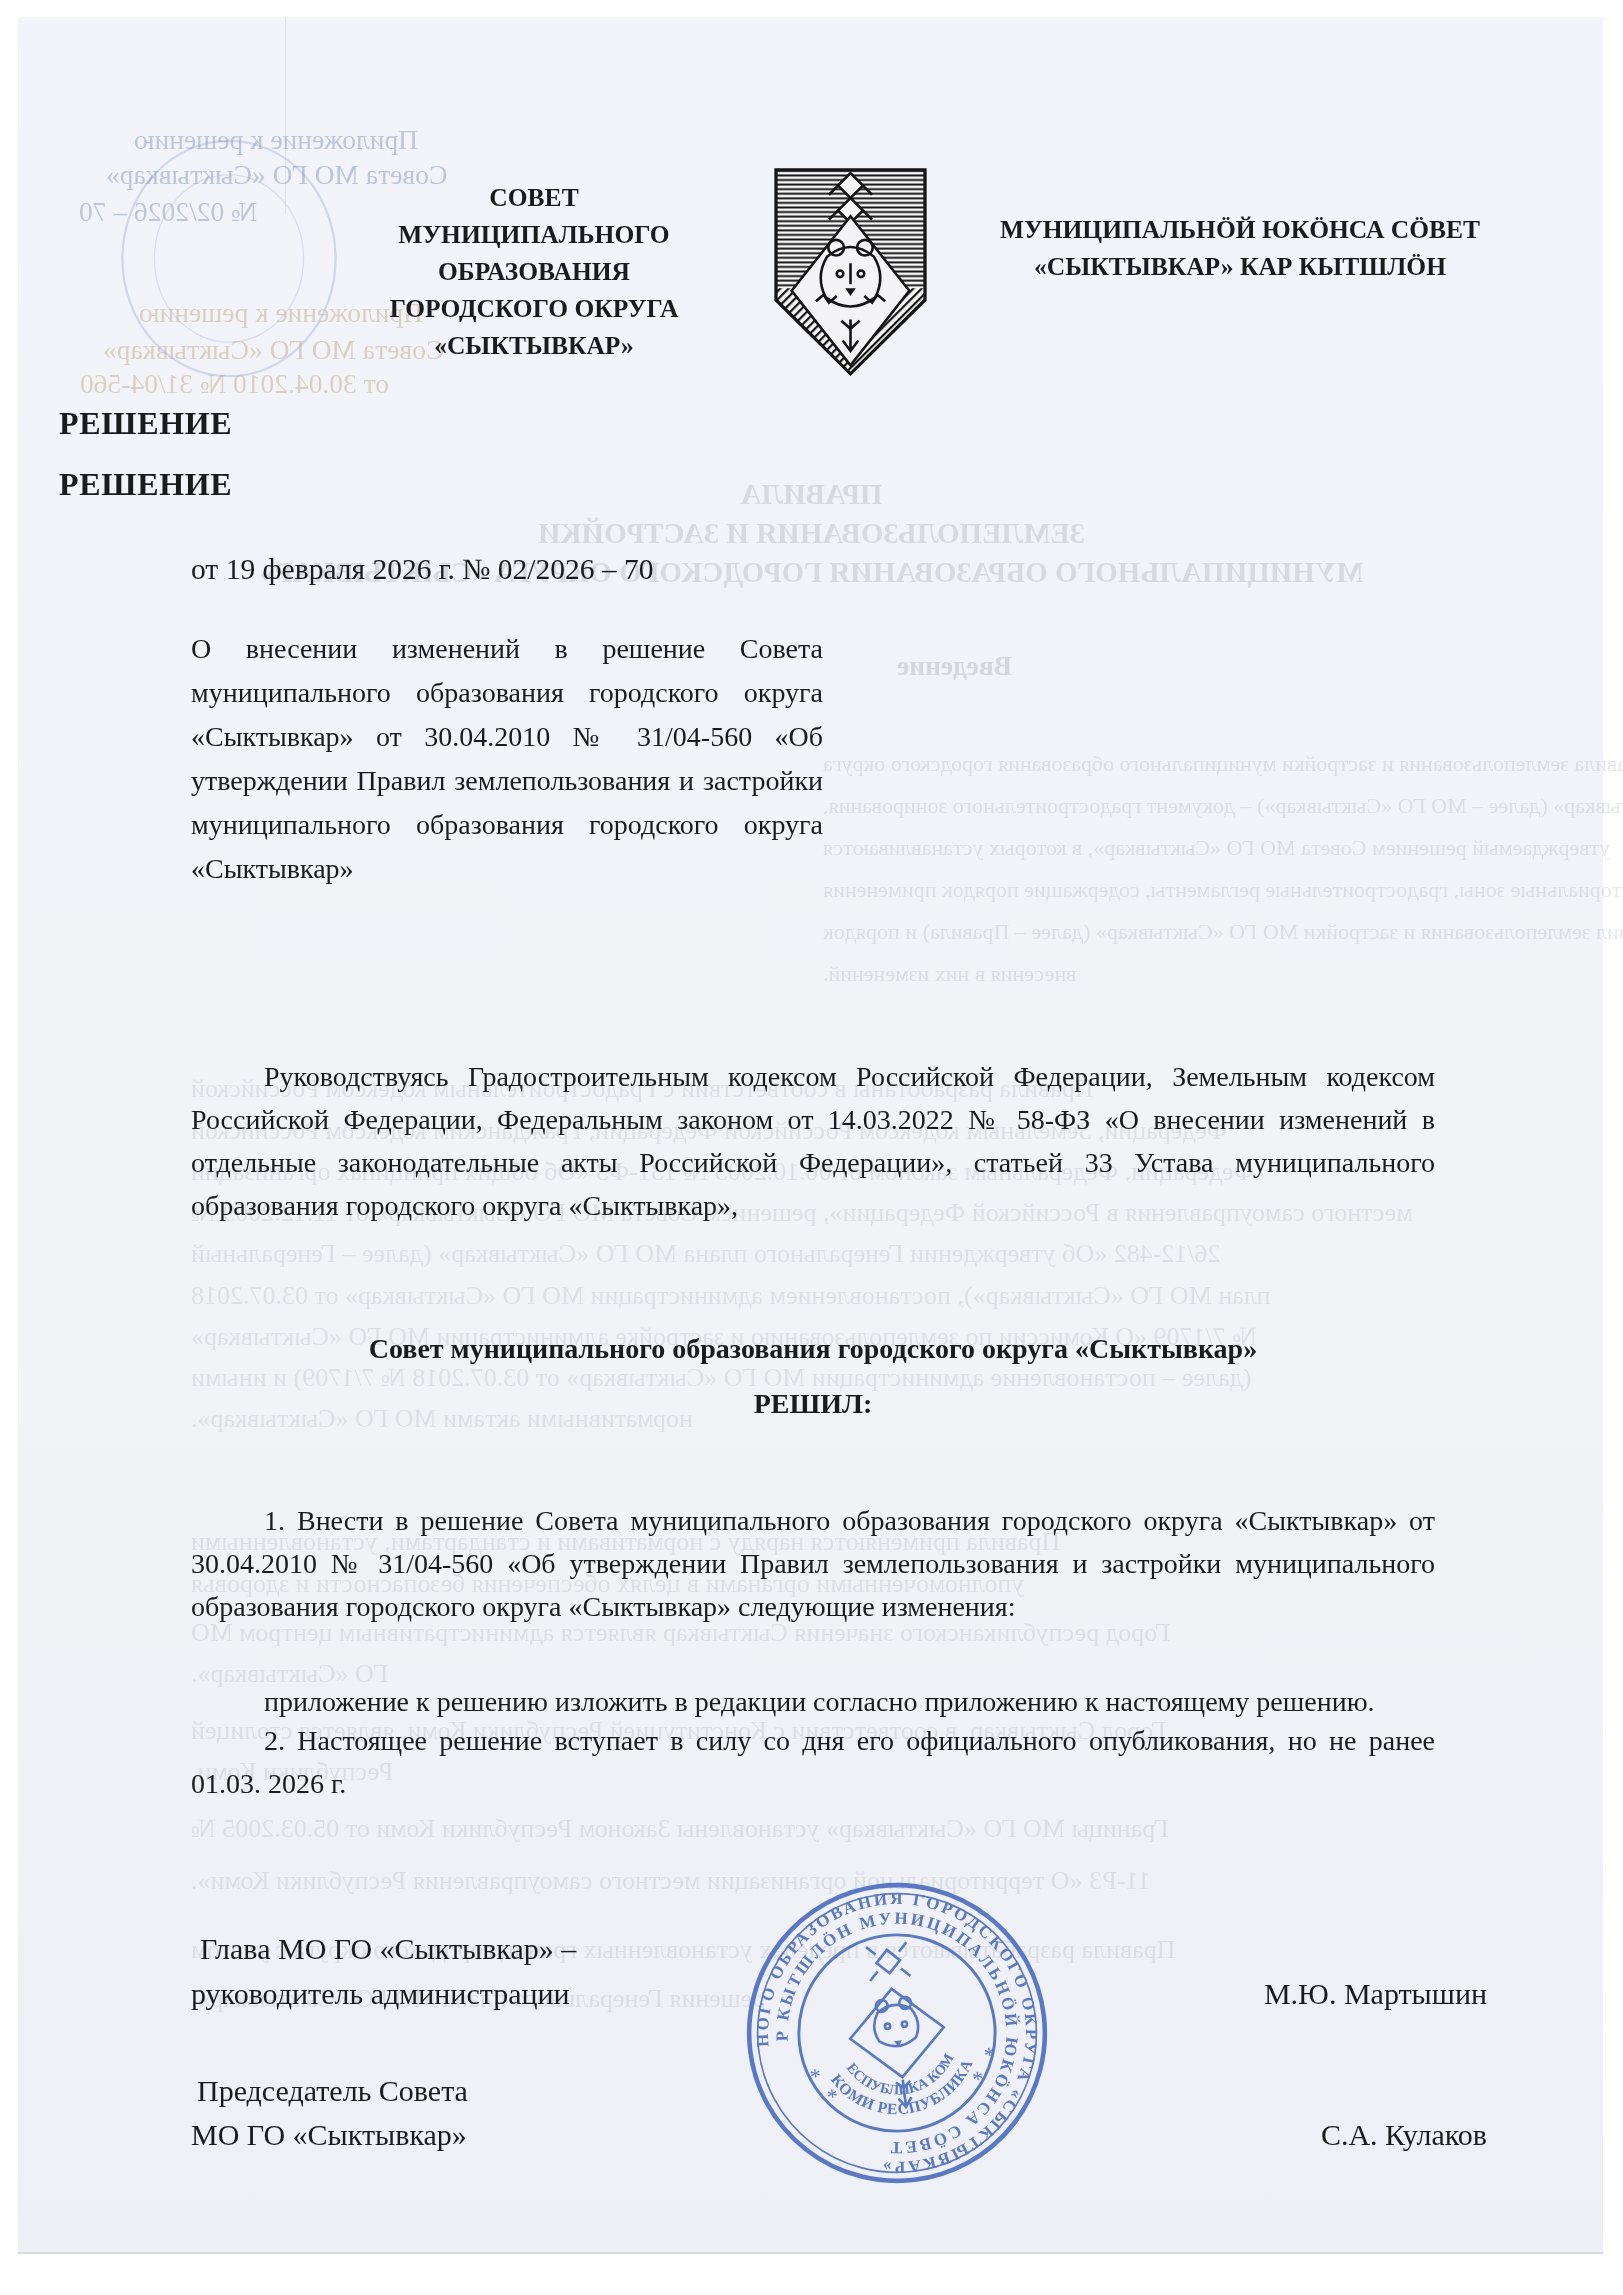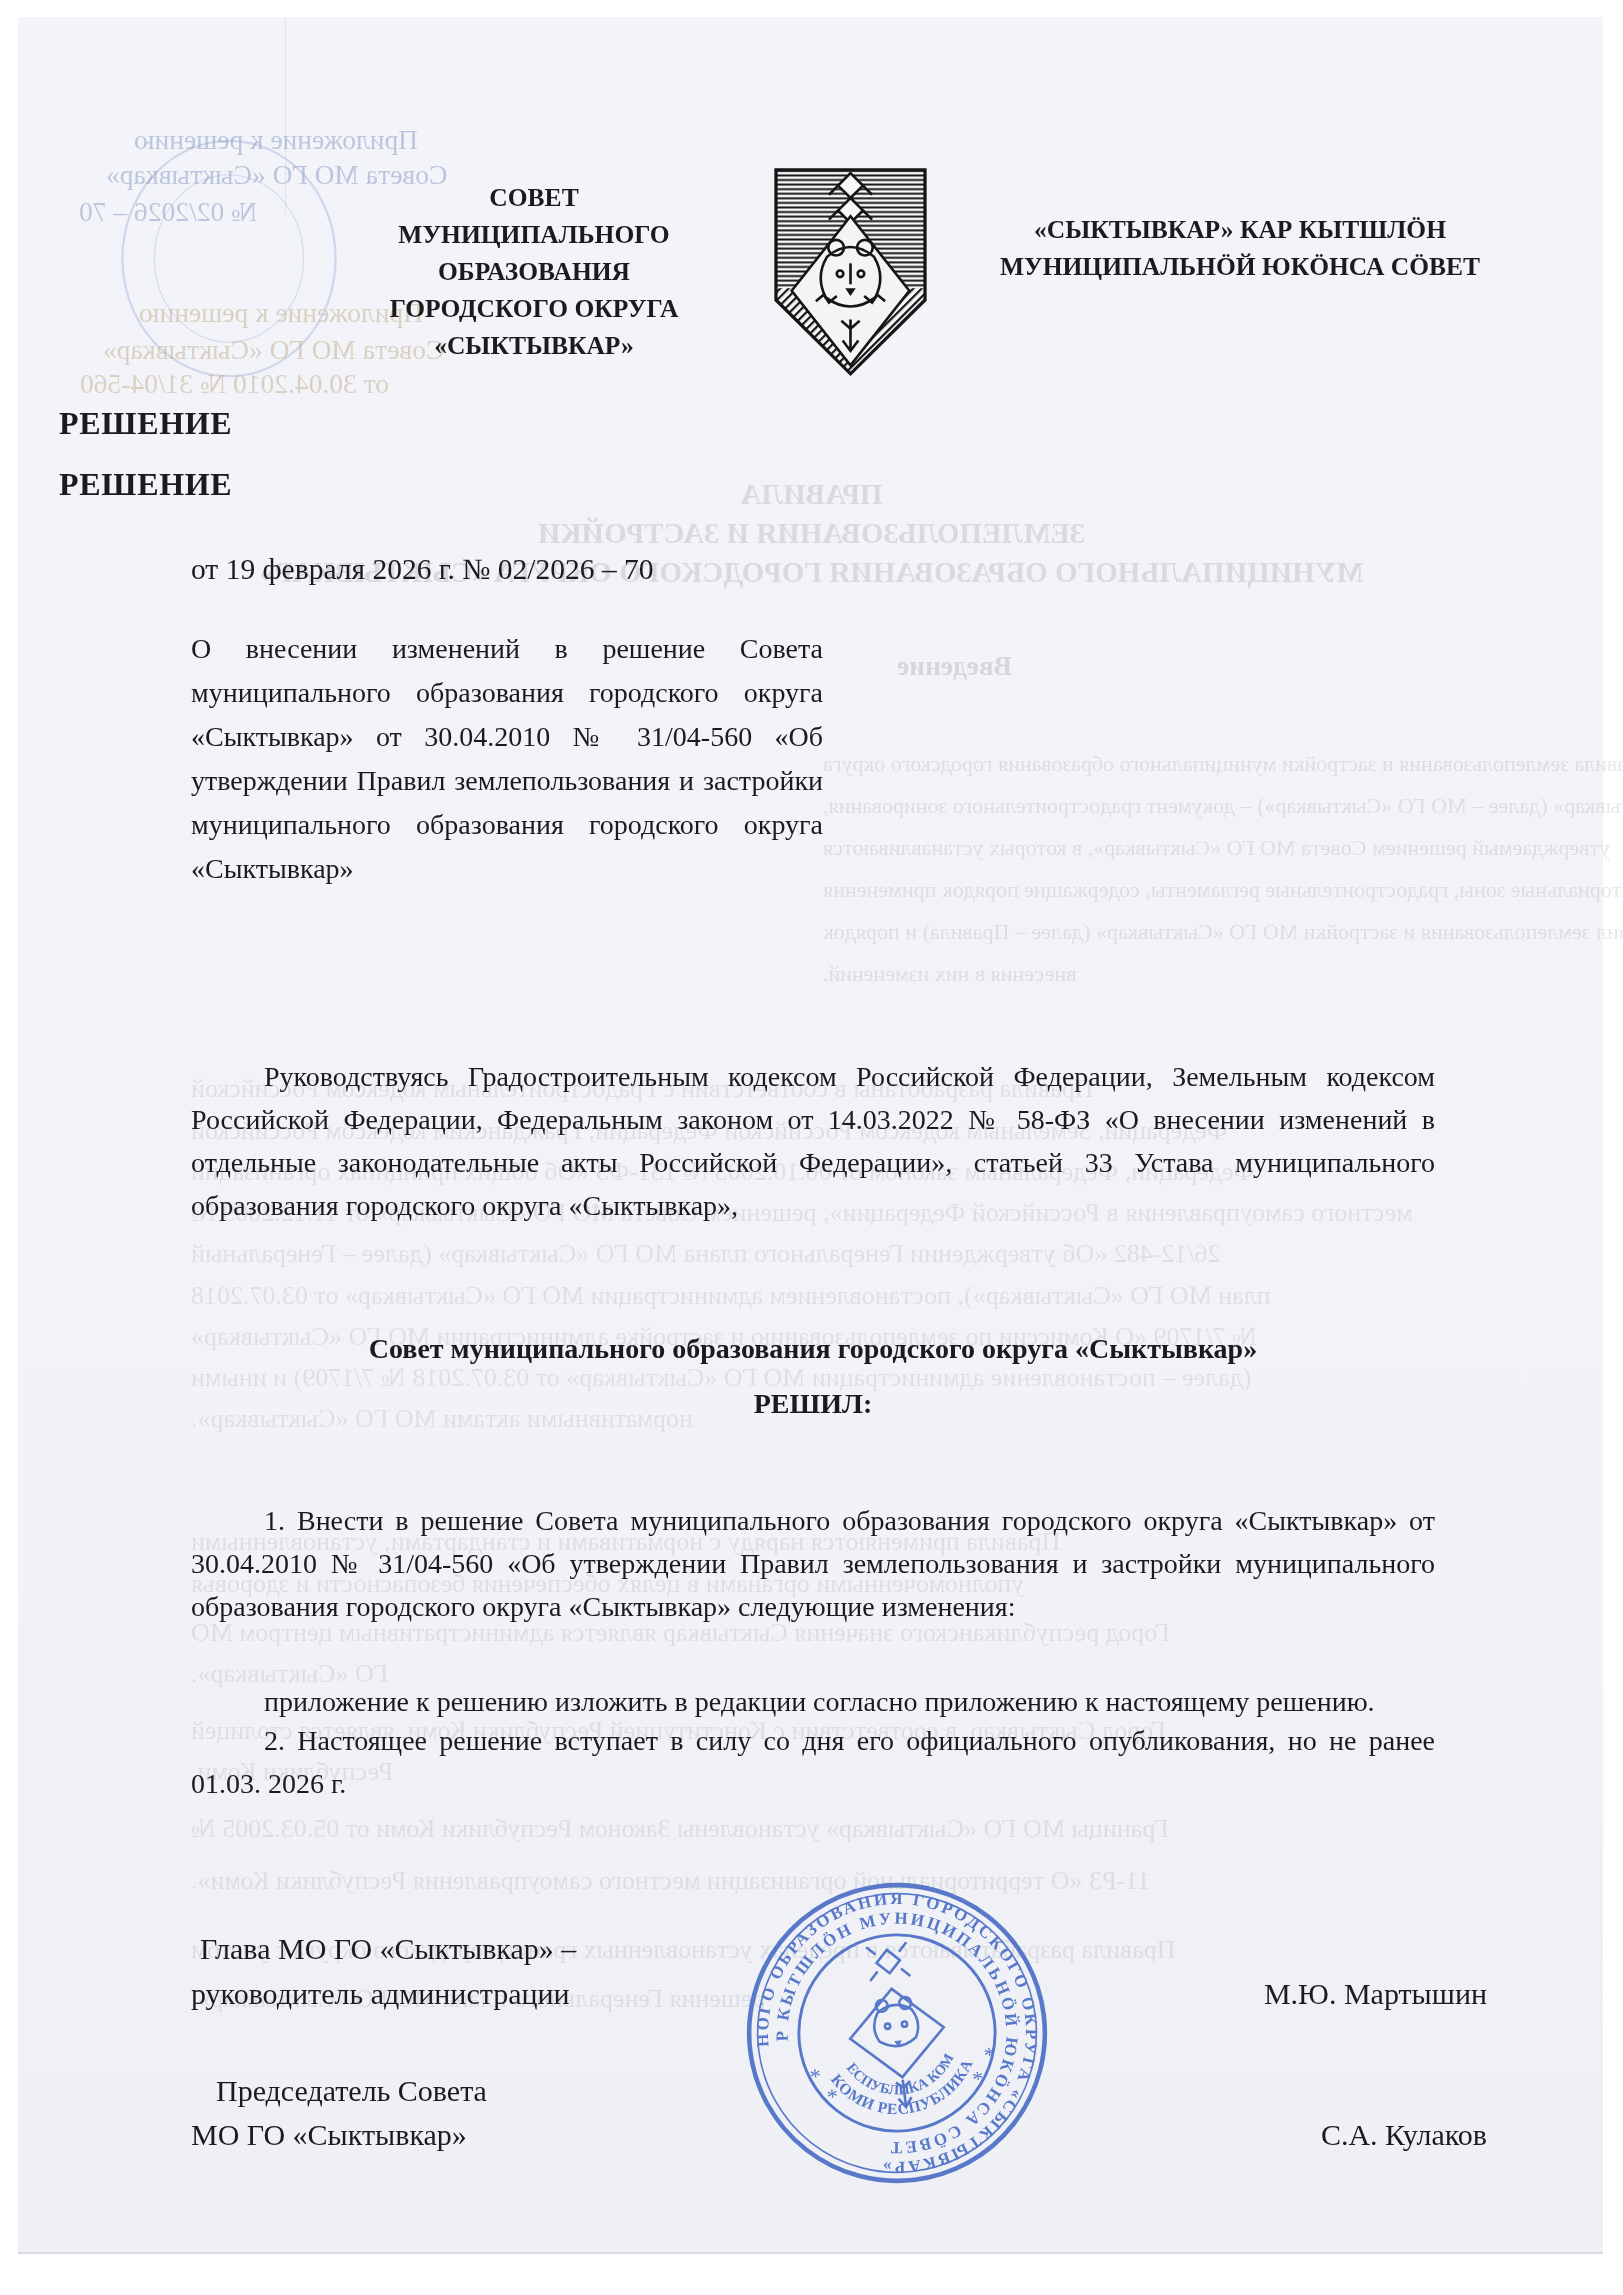--- a/index.html
+++ b/index.html
@@ -115,22 +115,22 @@
         <circle cx="107" cy="168" r="5"></circle>
         <circle cx="139" cy="168" r="5"></circle>
         <path d="M123,152 V184"></path>
         <path d="M70,210 l12,-10 l8,12 l12,-10 M144,202 l12,10 l8,-12 l12,10"></path>
         <path d="M123,238 V284 M123,252 l-14,-12 M123,252 l14,-12 M111,270 L123,286 L135,270"></path>
       </g>
       <path d="M115,190 h16 l-8,12 Z" fill="#151515"></path>
     </svg>
 
     <div class="abs org" style="left:962px;top:211px;width:556px;">
+      <div>МУНИЦИПАЛЬНÖЙ ЮКÖНСА СÖВЕТ</div>
       <div>«СЫКТЫВКАР» КАР КЫТШЛÖН</div>
-      <div>МУНИЦИПАЛЬНÖЙ ЮКÖНСА СÖВЕТ</div>
     </div>
 
     <div class="abs doc-title" style="left:59px;top:405px;width:1564px;">РЕШЕНИЕ</div>
     <div class="abs doc-title" style="left:59px;top:466px;width:1564px;">РЕШЕНИЕ</div>
 
     <div class="abs dateline" style="left:191px;top:553px;">от 19 февраля 2026 г. № 02/2026 – 70</div>
 
     <div class="abs subject" style="left:191px;top:627px;">О внесении изменений в решение Совета муниципального образования городского округа «Сыктывкар» от 30.04.2010 № 31/04-560 «Об утверждении Правил землепользования и застройки муниципального образования городского округа «Сыктывкар»</div>
 
     <div class="abs para" style="left:191px;top:1055px;">Руководствуясь Градостроительным кодексом Российской Федерации, Земельным кодексом Российской Федерации, Федеральным законом от 14.03.2022 № 58-ФЗ «О внесении изменений в отдельные законодательные акты Российской Федерации», статьей 33 Устава муниципального образования городского округа «Сыктывкар»,</div>
@@ -141,21 +141,21 @@
     <div class="abs para" style="left:191px;top:1499px;">1. Внести в решение Совета муниципального образования городского округа «Сыктывкар» от 30.04.2010 № 31/04-560 «Об утверждении Правил землепользования и застройки муниципального образования городского округа «Сыктывкар» следующие изменения:</div>
     <div class="abs para" style="left:191px;top:1680px;">приложение  к решению изложить в редакции согласно приложению к настоящему решению.</div>
     <div class="abs para" style="left:191px;top:1719px;">2. Настоящее решение вступает в силу со дня его официального опубликования, но не ранее 01.03. 2026 г.</div>
 
     <div class="abs sig" style="left:191px;top:1932px;">Глава МО ГО «Сыктывкар» –</div>
     <div class="abs sigrow" style="left:191px;top:1977px;">
       <span>руководитель администрации</span>
       <span>М.Ю. Мартышин</span>
     </div>
 
-    <div class="abs sig" style="left:207px;top:2074px;">Председатель Совета</div>
+    <div class="abs sig" style="left:188px;top:2074px;">Председатель Совета</div>
     <div class="abs sigrow" style="left:191px;top:2118px;">
       <span>МО ГО «Сыктывкар»</span>
       <span>С.А. Кулаков</span>
     </div>
 
     <svg class="abs" style="left:740px;top:1876px;opacity:.88;" width="314" height="314" viewBox="0 0 480 480">
       <g transform="rotate(-7 240 240)" stroke="#4468c4" fill="none">
         <circle cx="240" cy="240" r="226" stroke-width="7"></circle>
         <circle cx="240" cy="240" r="213" stroke-width="2.5"></circle>
         <circle cx="240" cy="240" r="150" stroke-width="4.5"></circle>

